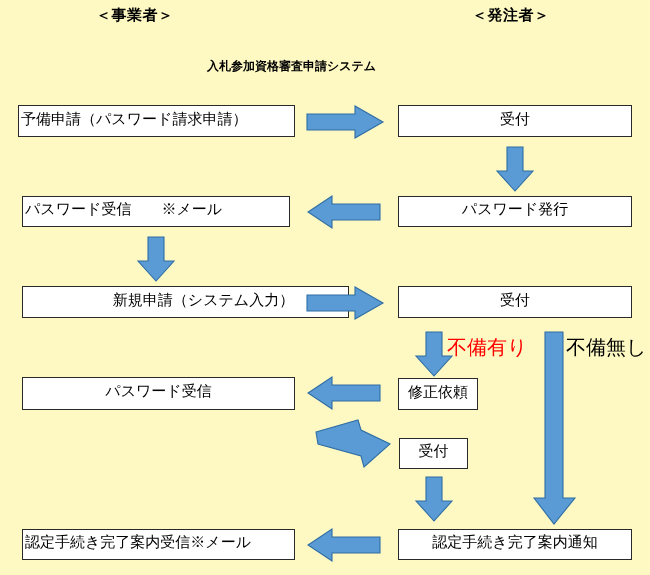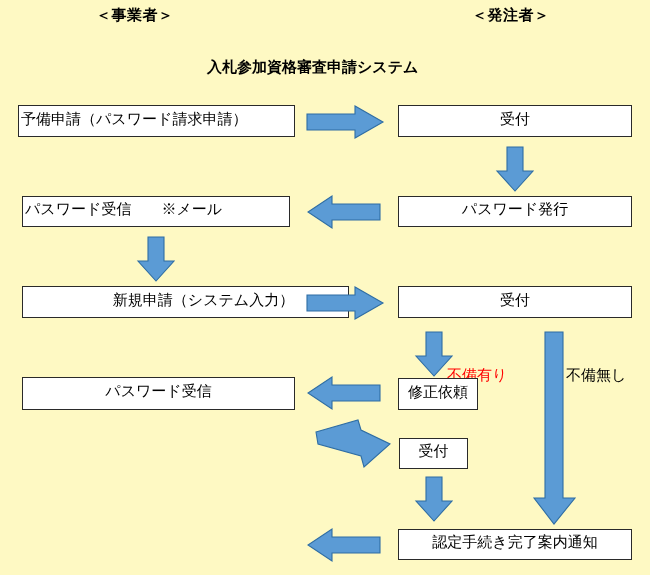--- a/index.html
+++ b/index.html
@@ -25,21 +25,21 @@
     font-weight: bold;
     font-size: 15px;
     letter-spacing: 0.5px;
     white-space: nowrap;
     color: #000;
   }
   .title {
     position: absolute;
     font-family: "Liberation Sans", "DejaVu Sans", sans-serif;
     font-weight: bold;
-    font-size: 15px;
+    font-size: 12px;
     white-space: nowrap;
     color: #000;
   }
   .box {
     position: absolute;
     box-sizing: border-box;
     border: 1.4px solid #2a2a2a;
     background: #ffffff;
     display: flex;
     align-items: center;
@@ -49,24 +49,23 @@
     white-space: pre;
     color: #000;
     font-family: Liberation Mono, monospace;
   }
   .box.left-align {
     justify-content: flex-start;
     padding-left: 2px;
   }
   .label {
     position: absolute;
-    font-size: 15px;
+    font-size: 20px;
     white-space: nowrap;
     line-height: 1;
-    margin-top: 31px;
   }
   .label.red { color: #ff0000; }
   .label.black { color: #000000; }
   svg.arrow {
     position: absolute;
     overflow: visible;
   }
   .arrow-shape {
     fill: #5b9bd5;
     stroke: #2e6da4;
@@ -139,20 +138,21 @@
   <svg class="arrow" style="left:310px; top:418px;" width="90" height="60" viewBox="0 0 90 60">
     <polygon class="arrow-shape" points="6,14 48,2 51,12 80,26 54,49 51,38 8,26"></polygon>
   </svg>
 
   <div class="box" style="left:399px; top:438px; width:69px; height:31px;">受付</div>
 
   <svg class="arrow" style="left:414px; top:475px;" width="40" height="48" viewBox="0 0 40 48">
     <polygon class="arrow-shape" points="12,2 28,2 28,26 38,26 20,46 2,26 12,26"></polygon>
   </svg>
 
+  <div class="box left-align" style="left:22px; top:529px; width:273px; height:31px;">認定手続き完了案内受信※メール</div>
 
   <svg class="arrow" style="left:306px; top:527px;" width="76" height="36" viewBox="0 0 76 36">
     <polygon class="arrow-shape" points="74,10 26,10 26,2 2,18 26,34 26,26 74,26"></polygon>
   </svg>
 
   <div class="box" style="left:398px; top:529px; width:234px; height:31px;">認定手続き完了案内通知</div>
 
 </div>
 
 </body></html>

